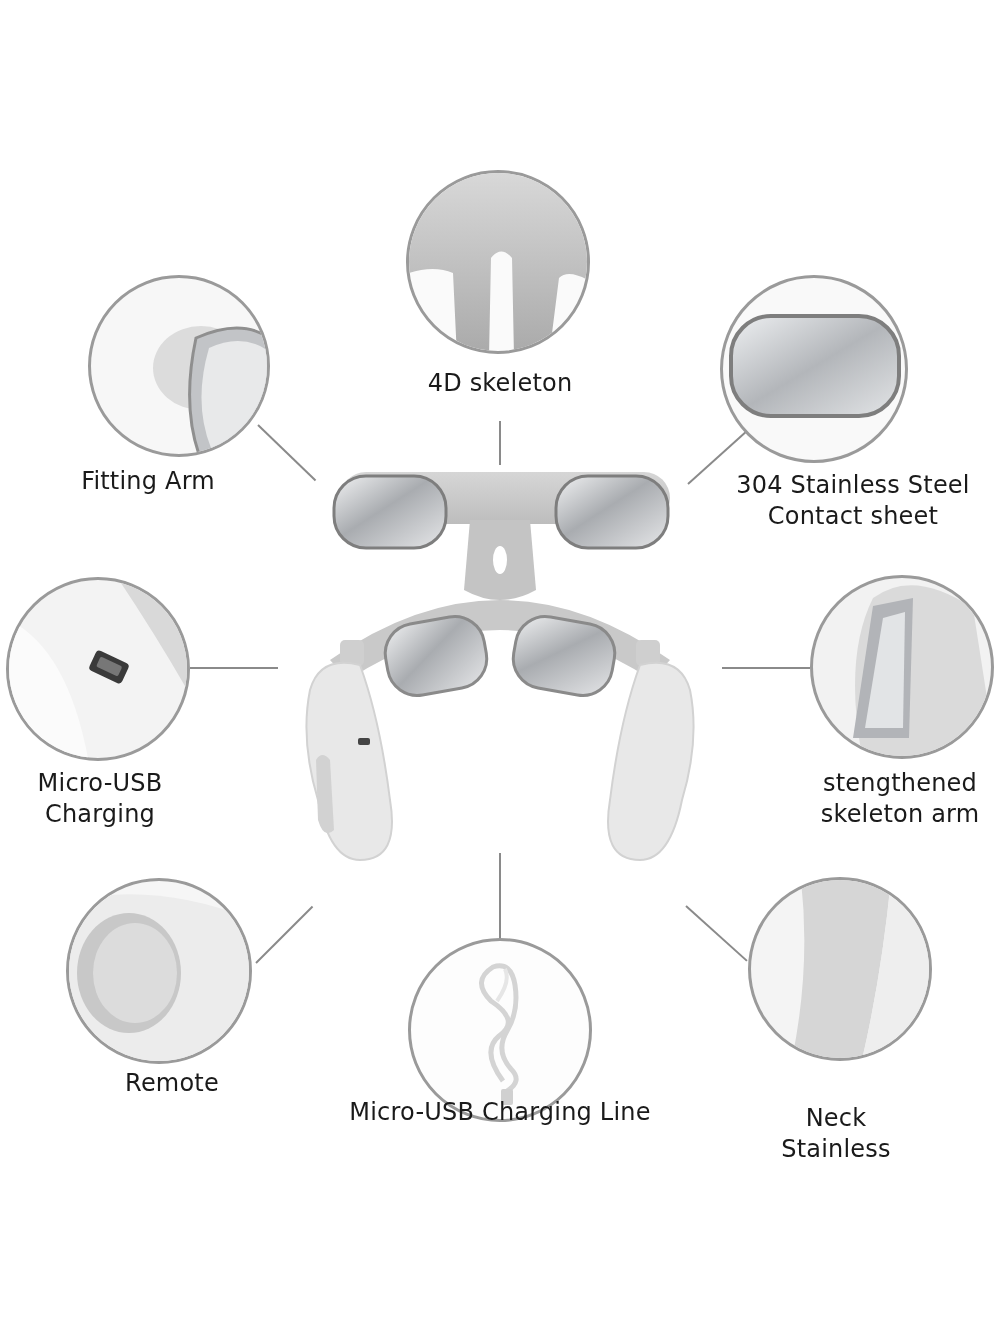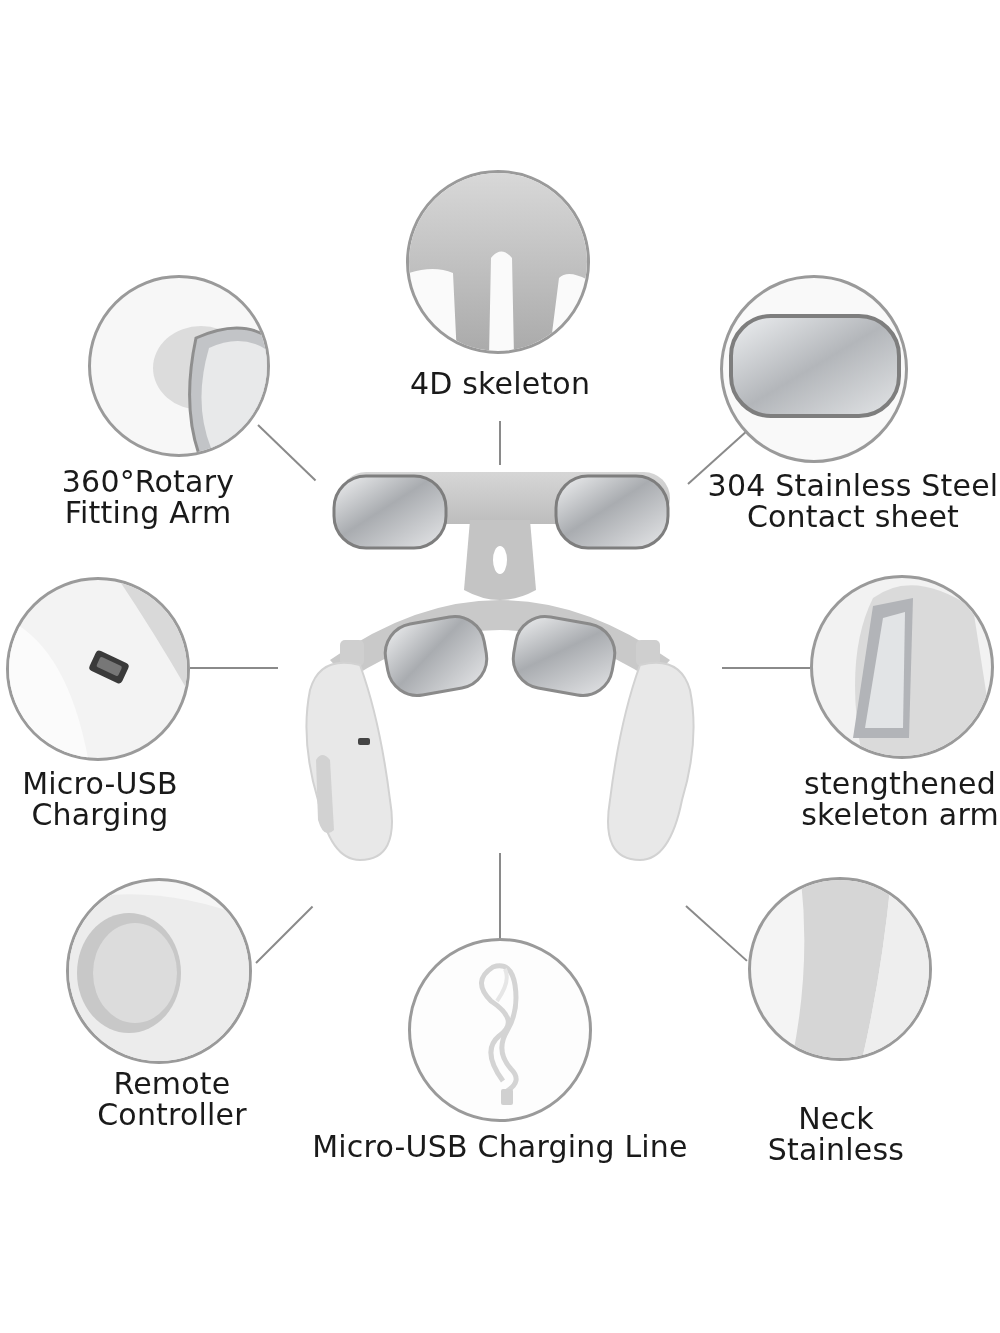--- a/index.html
+++ b/index.html
@@ -1,20 +1,20 @@
 <!DOCTYPE html>
 <html><head>
 <meta charset="utf-8">
 <style>
   html, body { margin:0; padding:0; background:#ffffff; }
   body { width:1000px; height:1333px; position:relative; overflow:hidden;
          font-family:"DejaVu Sans","Liberation Sans",sans-serif; color:#1a1a1a; }
   .circle { position:absolute; border-radius:50%; border:3px solid #9a9a9a;
             background:#f2f2f2; overflow:hidden; box-sizing:border-box; }
-  .label { position:absolute; text-align:center; font-size:30px; line-height:31px;
+  .label { position:absolute; text-align:center; font-size:24px; line-height:31px;
            font-weight:normal; letter-spacing:0.2px; white-space:nowrap; }
   .line { position:absolute; background:#8a8a8a; height:2px; transform-origin:0 50%; }
   svg { display:block; }
 </style>
 </head>
 <body>
 
 <div class="line" style="left:500px;top:420px;width:44px;transform:rotate(90deg);"></div>
 <div class="line" style="left:258px;top:424px;width:80px;transform:rotate(44deg);"></div>
 <div class="line" style="left:688px;top:483px;width:80px;transform:rotate(-42deg);"></div>
@@ -38,21 +38,20 @@
 <div class="label" style="left:400px;top:368px;width:200px;">4D skeleton</div>
 
 <div class="circle" style="left:88px;top:275px;width:182px;height:182px;background:#f7f7f7;">
   <svg width="182" height="182" viewBox="0 0 182 182">
     <ellipse cx="110" cy="90" rx="48" ry="42" fill="#dcdcdc"></ellipse>
     <path d="M105 60 Q150 40 178 60 L182 182 L110 182 Q90 130 105 60 Z" fill="#c2c4c7" stroke="#8f8f8f" stroke-width="3"></path>
     <path d="M118 70 Q150 55 176 72 L178 170 L120 170 Q102 125 118 70 Z" fill="#e8e9ea"></path>
   </svg>
 </div>
 <div class="label" style="left:48px;top:466px;width:200px;">
-  <div>360°Rotary</div>
   <div>Fitting Arm</div>
 </div>
 
 <div class="circle" style="left:720px;top:275px;width:188px;height:188px;background:#f9f9f9;">
   <svg width="188" height="188" viewBox="0 0 188 188">
     <defs>
         <linearGradient id="gm" x1="0" y1="0" x2="1" y2="1">
           <stop offset="0" stop-color="#eef0f2"></stop>
           <stop offset=".5" stop-color="#b3b6ba"></stop>
           <stop offset="1" stop-color="#e3e5e7"></stop>
@@ -93,31 +92,30 @@
 
 <div class="circle" style="left:66px;top:878px;width:186px;height:186px;background:#f6f6f6;">
   <svg width="186" height="186" viewBox="0 0 186 186">
     <path d="M0 20 Q90 0 186 40 V186 H0 Z" fill="#ececec"></path>
     <ellipse cx="60" cy="92" rx="52" ry="60" fill="#c8c8c8"></ellipse>
     <ellipse cx="66" cy="92" rx="42" ry="50" fill="#dcdcdc"></ellipse>
   </svg>
 </div>
 <div class="label" style="left:72px;top:1068px;width:200px;">
   <div>Remote</div>
-  <div>Controller</div>
 </div>
 
 <div class="circle" style="left:408px;top:938px;width:184px;height:184px;background:#fdfdfd;">
   <svg width="184" height="184" viewBox="0 0 184 184">
     <path d="M92 140 Q70 110 88 95 Q110 80 80 60 Q60 40 82 26 Q100 20 104 44 Q108 70 96 90 Q84 110 100 128 Q112 140 96 150" fill="none" stroke="#d4d4d4" stroke-width="5"></path>
     <path d="M86 60 Q100 40 94 28" fill="none" stroke="#e6e6e6" stroke-width="4"></path>
     <rect x="90" y="148" width="12" height="16" rx="2" fill="#d0d0d0"></rect>
   </svg>
 </div>
-<div class="label" style="left:300px;top:1131px;width:400px;">Micro-USB Charging Line</div>
+<div class="label" style="left:300px;top:1097px;width:400px;">Micro-USB Charging Line</div>
 
 <div class="circle" style="left:748px;top:877px;width:184px;height:184px;background:#f4f4f4;">
   <svg width="184" height="184" viewBox="0 0 184 184">
     <path d="M50 0 H140 Q130 100 110 184 H40 Q60 90 50 0 Z" fill="#d6d6d6"></path>
     <path d="M140 0 H184 V184 H110 Q130 100 140 0 Z" fill="#eeeeee"></path>
   </svg>
 </div>
 <div class="label" style="left:736px;top:1103px;width:200px;">
   <div>Neck</div>
   <div>Stainless</div>

